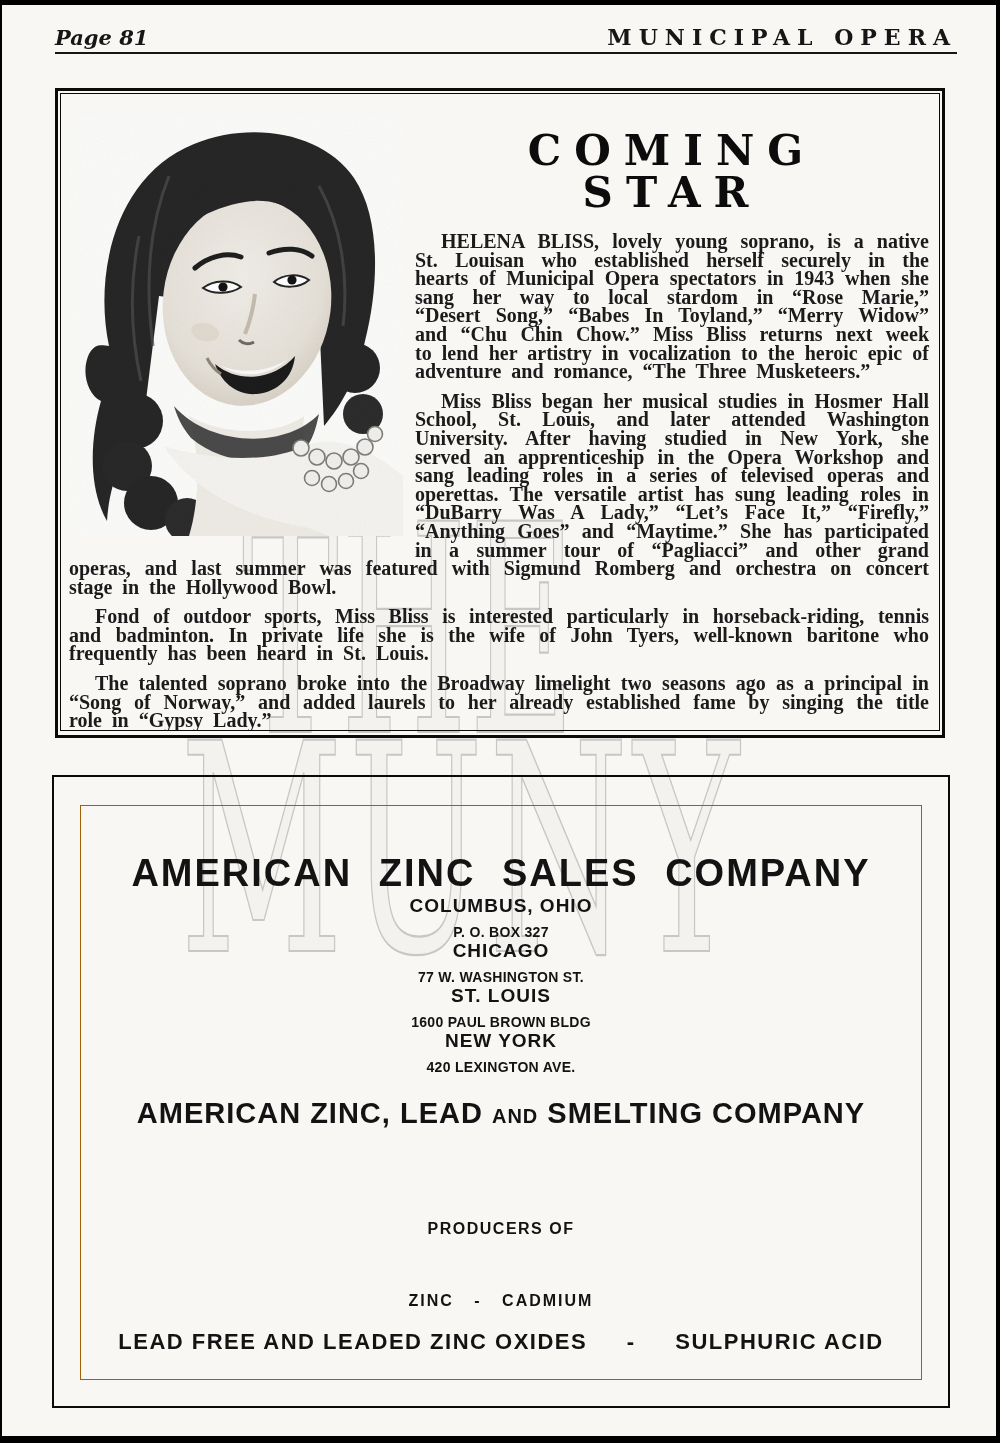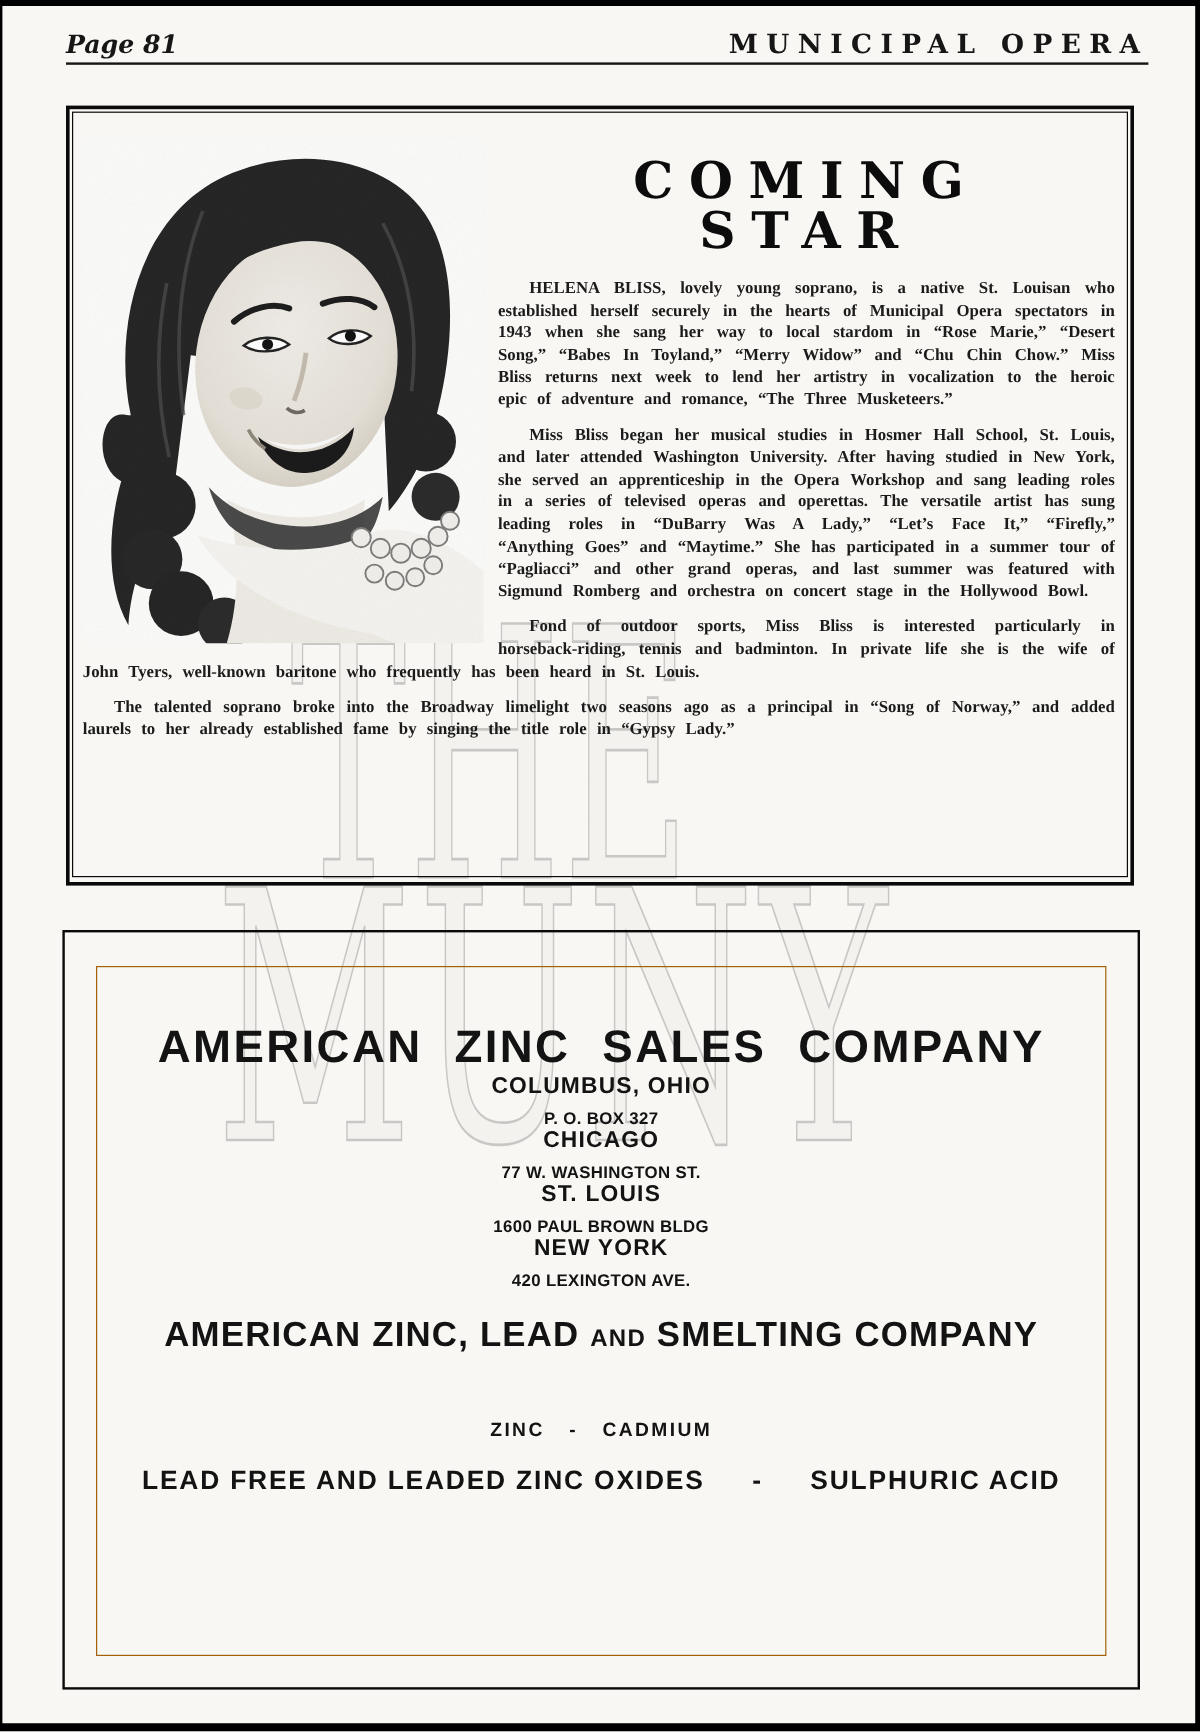--- a/index.html
+++ b/index.html
@@ -27,21 +27,21 @@
 
   
   .article-box{position:absolute;left:55px;top:88px;width:890px;height:650px;
     border:3px solid #0a0a0a;box-sizing:border-box;z-index:2;background:transparent;}
   .article-inner{border:1px solid #0a0a0a;margin:2px;height:calc(100% - 6px);
     box-sizing:border-box;overflow:hidden;}
   .article-content{padding:22px 10px 10px 8px;}
   .portrait{float:left;width:334px;height:420px;margin:0 12px 6px 0;}
   .headline{margin:14px 0 18px 0;text-align:center;font-family:"DejaVu Serif",serif;
     font-weight:900;font-size:42px;line-height:1;letter-spacing:13px;word-spacing:26px;color:#0c0c0c;}
-  .article-content p{margin:0 0 11px 0;font-size:14px;line-height:18.6px;text-align:justify;
+  .article-content p{margin:0 0 11px 0;font-size:20px;line-height:18.6px;text-align:justify;
     text-indent:26px;word-spacing:5px;font-weight:600;color:#1b1b1b;}
   .article-content p:last-child{margin-bottom:0;}
 
   
   .ad-box{position:absolute;left:52px;top:775px;width:898px;height:633px;
     border:2px solid #0a0a0a;box-sizing:border-box;z-index:2;background:transparent;}
   .ad-inner{position:absolute;left:26px;right:26px;top:28px;bottom:26px;
     border:1px solid #a16207;text-align:center;
     font-family:"Liberation Sans","DejaVu Sans",sans-serif;font-weight:700;color:#131313;}
   .company{margin-top:46px;font-size:38px;letter-spacing:2px;word-spacing:14px;}
@@ -167,20 +167,21 @@
       </div>
     </div>
 
 
     <div class="smelting">
       <span>AMERICAN ZINC, LEAD</span>
       <span class="and-small">AND</span>
       <span>SMELTING COMPANY</span>
     </div>
 
+    <div class="producers">PRODUCERS OF</div>
 
     <div class="prod1">
       <span>ZINC</span>
       <span class="sep">-</span>
       <span>CADMIUM</span>
     </div>
 
     <div class="prod2">
       <span>LEAD FREE AND LEADED ZINC OXIDES</span>
       <span class="sep">-</span>

